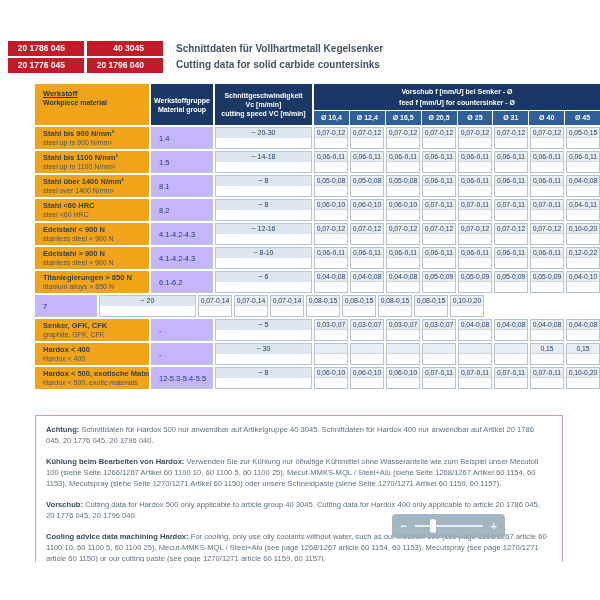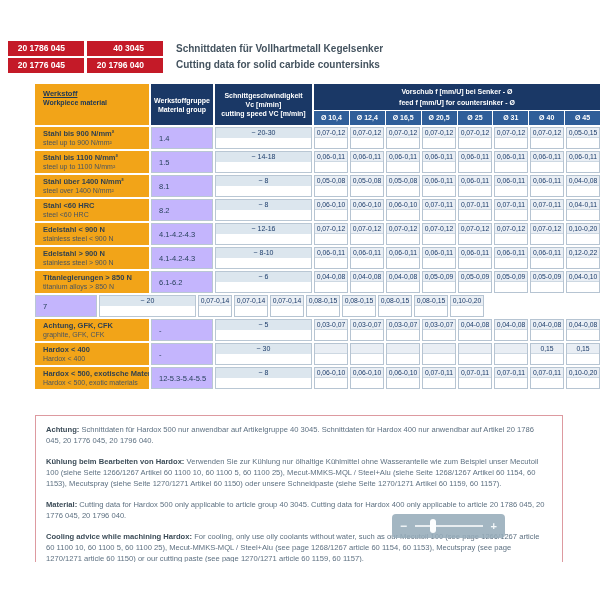--- a/index.html
+++ b/index.html
@@ -399,21 +399,21 @@
             <div class="f-cell">
               <div class="f-top">0,08-0,15</div>
             </div>
             <div class="f-cell">
               <div class="f-top">0,10-0,20</div>
             </div>
           </div>
         </div>
         <div class="drow">
           <div class="m-cell">
-            <div class="de">Achtung, GFK, CFK</div>
+            <div class="de">Senker, GFK, CFK</div>
             <div class="en">graphite, GFK, CFK</div>
           </div>
           <div class="g-cell">-</div>
           <div class="s-cell">
             <div class="s-top">~ 5</div>
           </div>
           <div class="f-wrap">
             <div class="f-cell">
               <div class="f-top">0,03-0,07</div>
             </div>
@@ -511,22 +511,22 @@
               <div class="f-top">0,10-0,20</div>
             </div>
           </div>
         </div>
       </div>
   </div>
 
   <div class="notes">
     <p><b>Achtung:</b> <span>Schnittdaten für Hardox 500 nur anwendbar auf Artikelgruppe 40 3045. Schnittdaten für Hardox 400 nur anwendbar auf Artikel 20 1786 045, 20 1776 045, 20 1796 040.</span></p>
     <p><b>Kühlung beim Bearbeiten von Hardox:</b> <span>Verwenden Sie zur Kühlung nur ölhaltige Kühlmittel ohne Wasseranteile wie zum Beispiel unser Mecutoil 100 (siehe Seite 1266/1267 Artikel 60 1100 10, 60 1100 5, 60 1100 25), Mecut-MMKS-MQL / Steel+Alu (siehe Seite 1268/1267 Artikel 60 1154, 60 1153), Mecutspray (siehe Seite 1270/1271 Artikel 60 1150) oder unsere Schneidpaste (siehe Seite 1270/1271 Artikel 60 1159, 60 1157).</span></p>
-    <p><b>Material:</b> <span>Cutting data for Hardox 500 only applicable to article group 40 3045. Cutting data for Hardox 400 only applicable to article 20 1786 045, 20 1776 045, 20 1796 040.</span></p>
-    <p><b>Cooling advice while machining Hardox:</b> <span>For cooling, only use oily coolants without water, such as our Mecutoil 100 (see page 1266/1267 article 60 1100 10, 60 1100 5, 60 1100 25), Mecut-MMKS-MQL / Steel+Alu (see page 1268/1267 article 60 1154, 60 1153), Mecutspray (see page 1270/1271 article 60 1150) or our cutting paste (see page 1270/1271 article 60 1159, 60 1157).</span></p>
+    <p><b>Vorschub:</b> <span>Cutting data for Hardox 500 only applicable to article group 40 3045. Cutting data for Hardox 400 only applicable to article 20 1786 045, 20 1776 045, 20 1796 040.</span></p>
+    <p><b>Cooling advice data machining Hardox:</b> <span>For cooling, only use oily coolants without water, such as our Mecutoil 100 (see page 1266/1267 article 60 1100 10, 60 1100 5, 60 1100 25), Mecut-MMKS-MQL / Steel+Alu (see page 1268/1267 article 60 1154, 60 1153), Mecutspray (see page 1270/1271 article 60 1150) or our cutting paste (see page 1270/1271 article 60 1159, 60 1157).</span></p>
   </div>
 
   <div class="clip"></div>
 
   <div class="zoombar">
     <div class="zb-minus">−</div>
     <div class="zb-track">
       <div class="zb-thumb"></div>
     </div>
     <div class="zb-plus">+</div>

